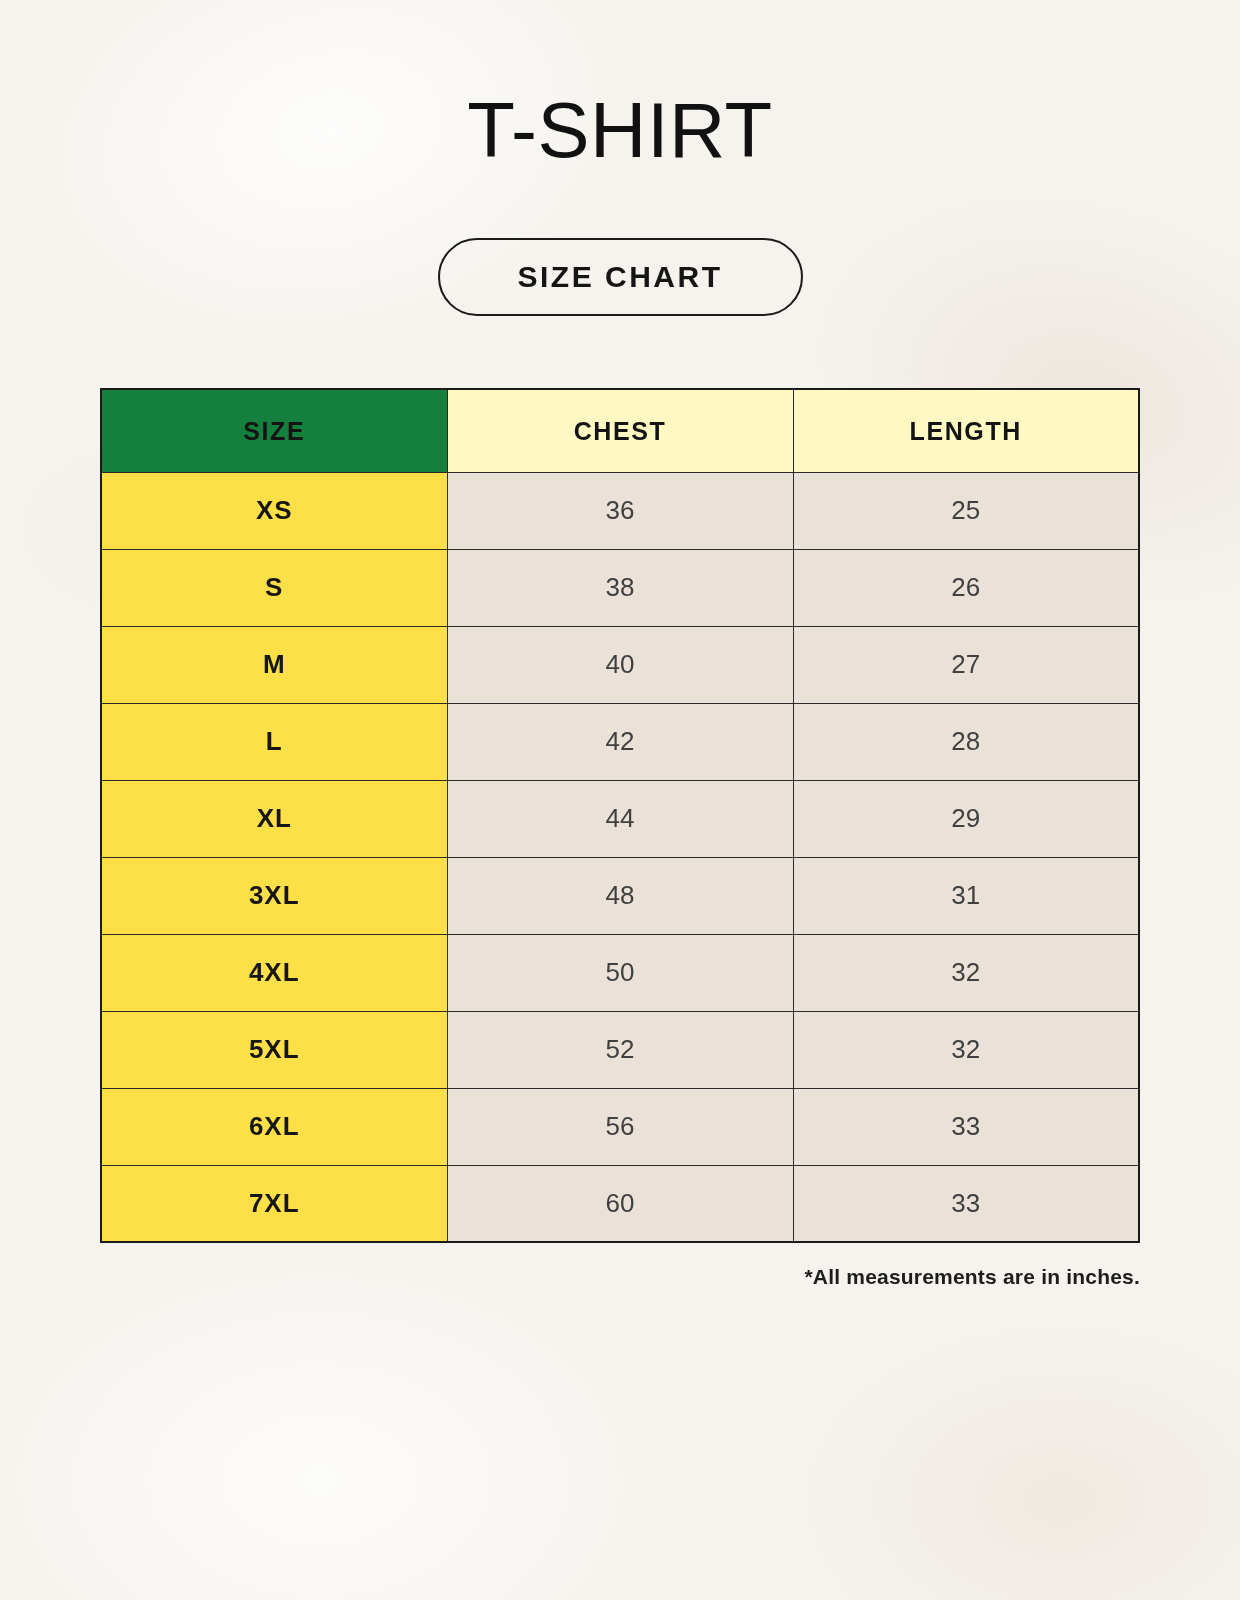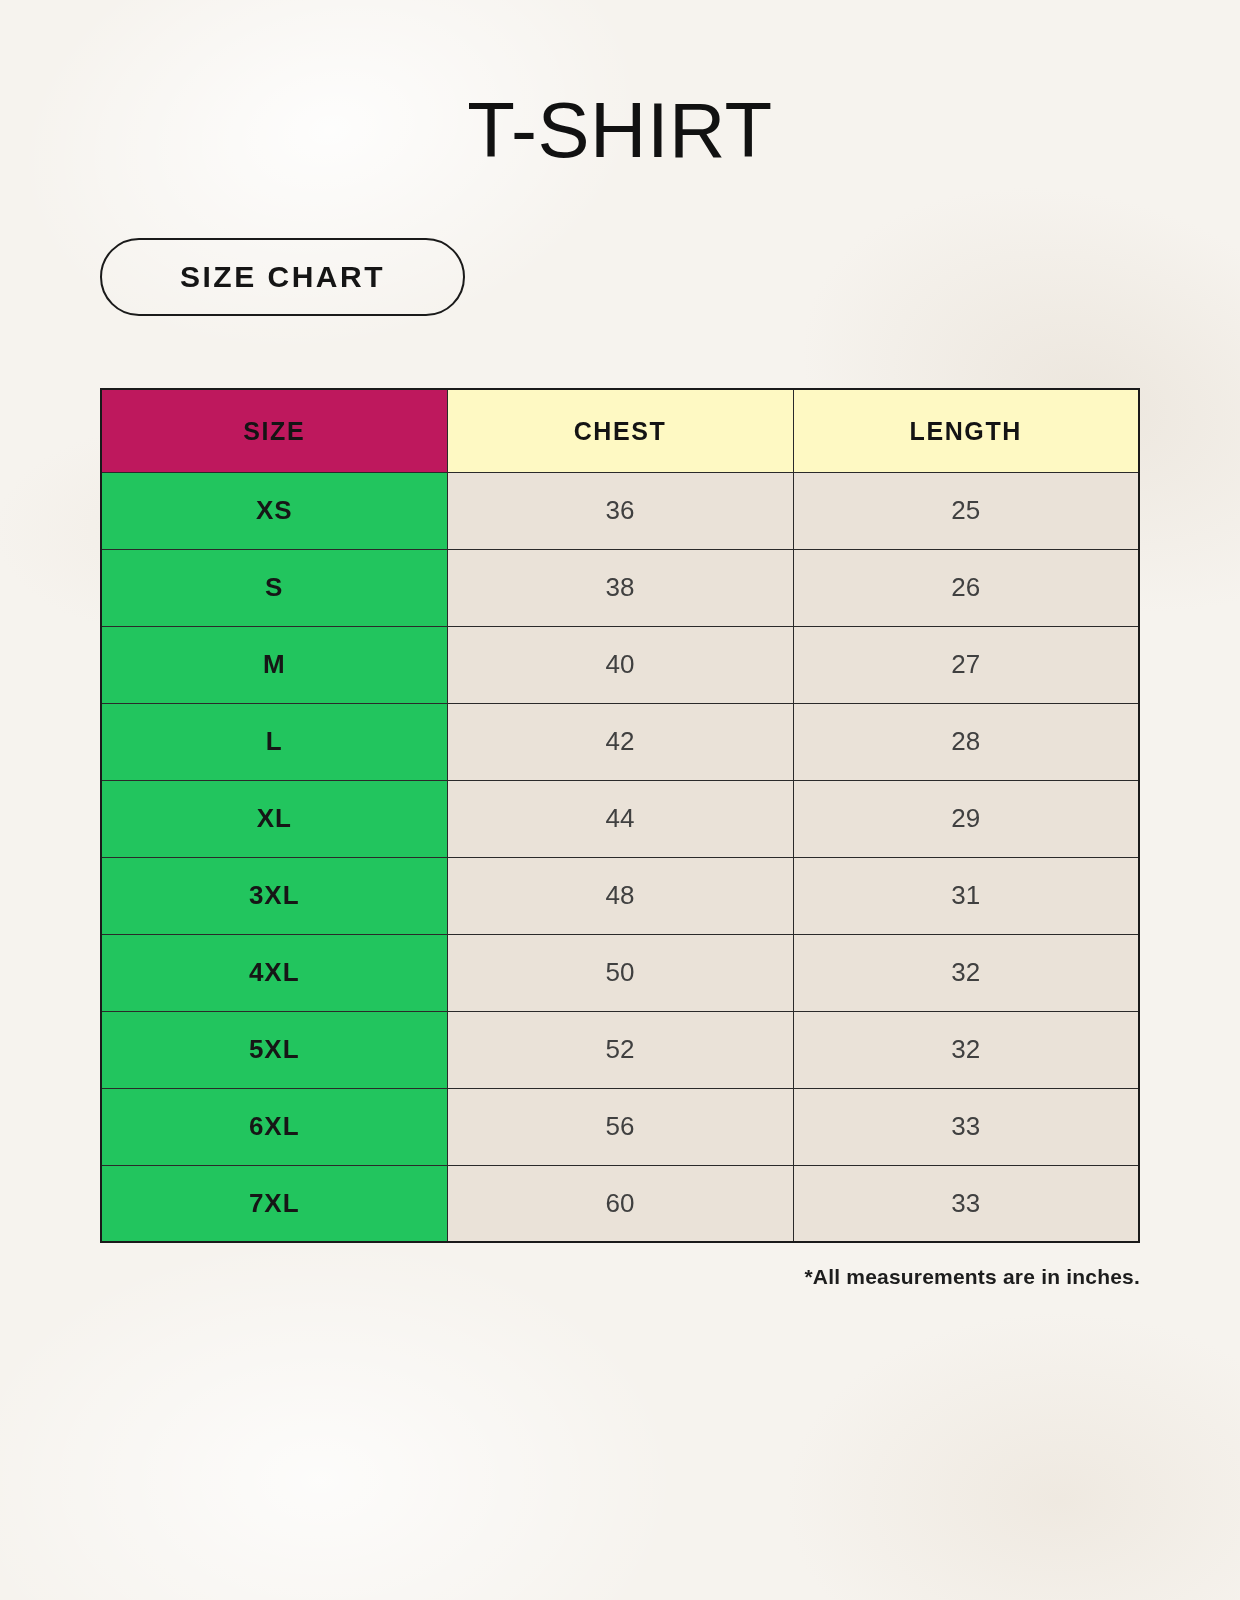--- a/index.html
+++ b/index.html
@@ -60,21 +60,21 @@
     font-size: 78px;
     line-height: 0.98;
     letter-spacing: 0.5px;
     font-weight: 400;
     color: #111111;
   }
   .title span { display: block; }
 
   .pill-wrap {
     display: flex;
-    justify-content: flex-start;
+    justify-content: center;
     margin-top: 70px;
   }
   .pill {
     border: 2px solid #1a1a1a;
     border-radius: 60px;
     padding: 20px 78px;
     font-size: 30px;
     font-weight: 700;
     letter-spacing: 2.5px;
     color: #151515;
@@ -96,25 +96,25 @@
     text-align: center;
     vertical-align: middle;
   }
   thead th {
     font-size: 25px;
     font-weight: 700;
     letter-spacing: 1.6px;
     color: #141414;
     height: 83px;
   }
-  thead th.col-size { background: #be185d; }
+  thead th.col-size { background: #15803d; }
   thead th.col-meas { background: #fef9c3; }
 
   tbody td.size-cell {
-    background: #22c55e;
+    background: #fde047;
     font-size: 26px;
     font-weight: 700;
     letter-spacing: 1px;
     color: #161616;
   }
   tbody td.val-cell {
     background: #eae2d8;
     font-size: 26px;
     font-weight: 400;
     color: #404040;

